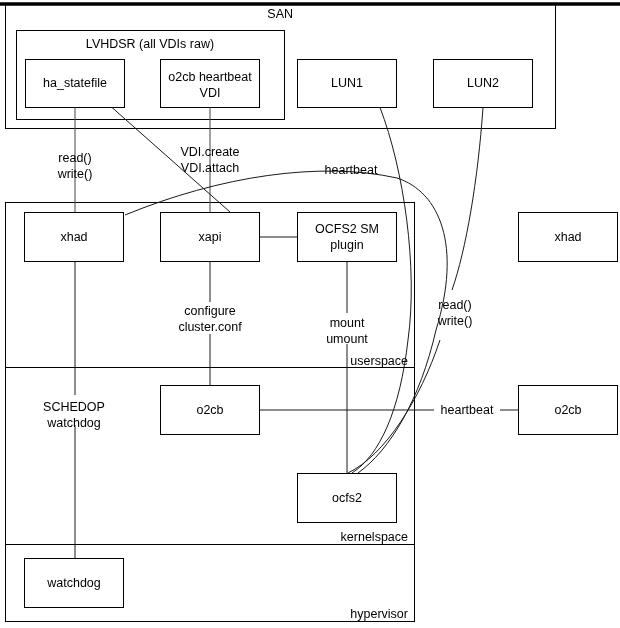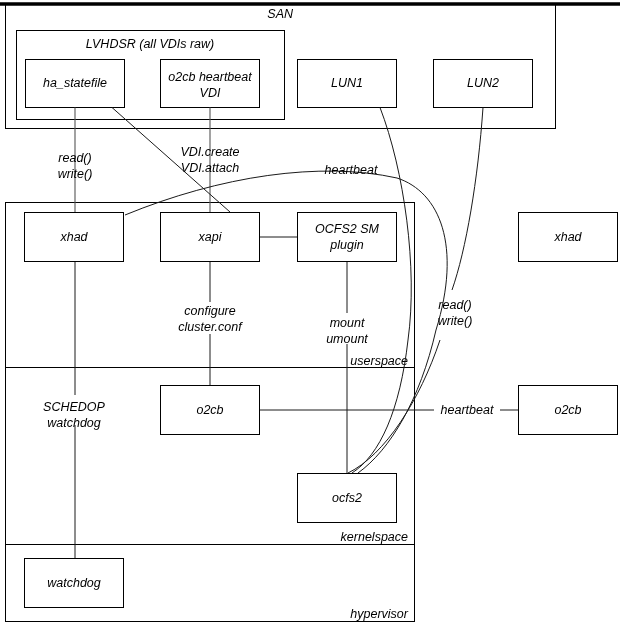--- a/index.html
+++ b/index.html
@@ -10,21 +10,20 @@
   body {
     width: 620px;
     height: 628px;
     font-family: "Liberation Sans", sans-serif;
     overflow: hidden;
   }
   #diagram-root {
     position: relative;
     width: 620px;
     height: 542px;
-    font-style: italic;
   }
   svg#diagram {
     display: block;
     width: 620px;
     height: 628px;
   }
   .box {
     fill: #ffffff;
     stroke: #000000;
     stroke-width: 1;

